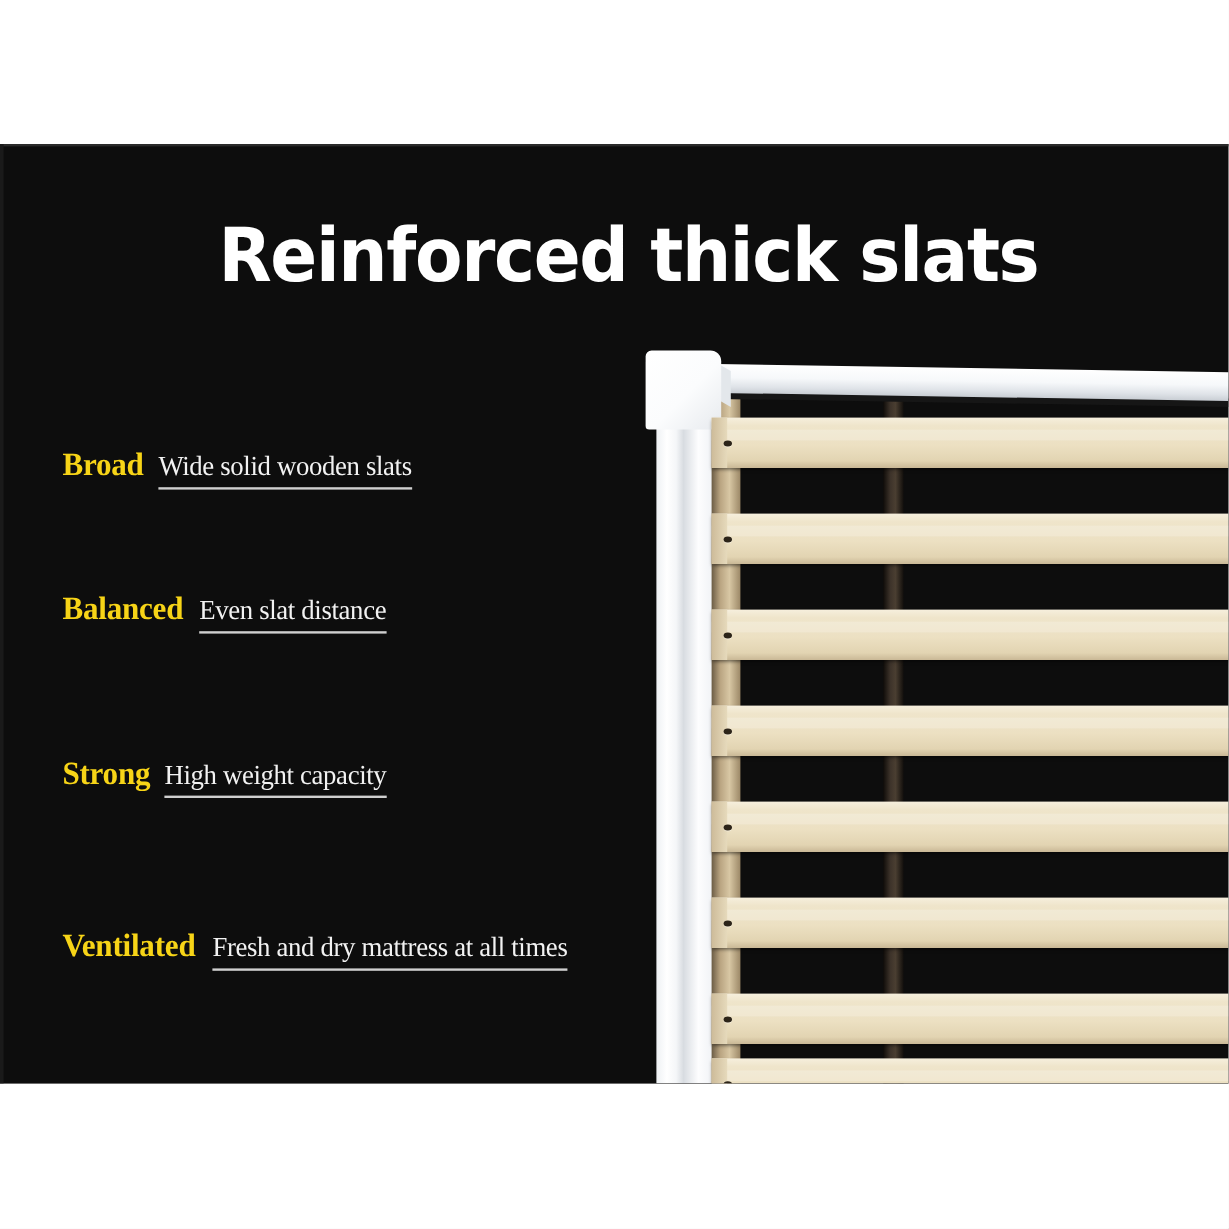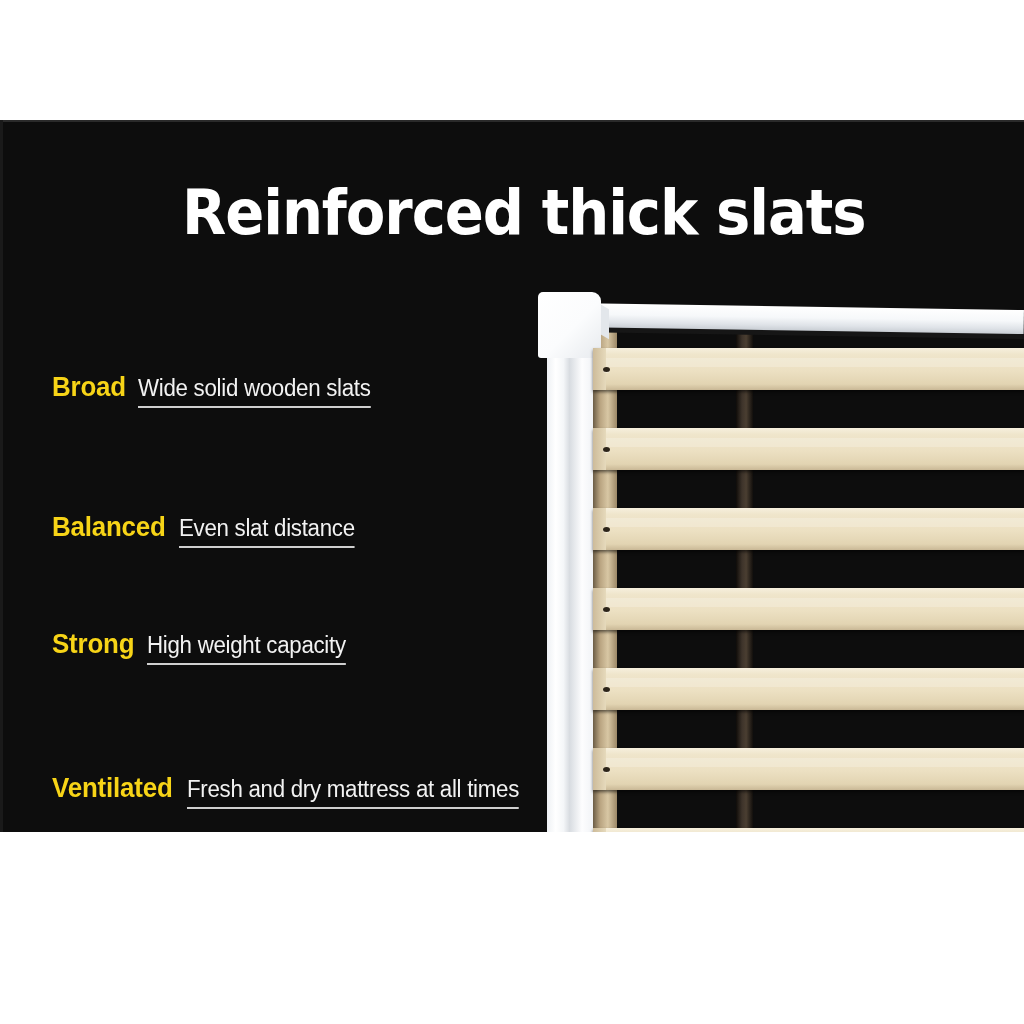--- a/index.html
+++ b/index.html
@@ -7,21 +7,21 @@
     margin: 0;
     padding: 0;
     background: #ffffff;
   }
   body {
     font-family: "Liberation Sans", sans-serif;
   }
   #stage {
     position: relative;
     width: 1024px;
-    height: 832px;
+    height: 1024px;
     background: #ffffff;
     overflow: hidden;
   }
 
   
   #panel {
     position: absolute;
     left: 0;
     top: 120px;
     width: 1024px;
@@ -67,20 +67,21 @@
     top: 372px;
     z-index: 6;
     width: 520px;
   }
   .feature {
     position: absolute;
     left: 0;
     display: flex;
     align-items: baseline;
     white-space: nowrap;
+    font-family: Liberation Serif, serif;
   }
   .feature-term {
     color: #f7d417;
     font-size: 27px;
     font-weight: bold;
     letter-spacing: -0.2px;
     transform: scaleX(0.96);
     transform-origin: left bottom;
   }
   .feature-desc {
@@ -286,21 +287,21 @@
 
   <div id="headline">Reinforced thick slats</div>
 
   <div id="features">
 
     <div class="feature" style="top:0px">
       <span class="feature-term">Broad</span>
       <span class="feature-desc">Wide solid wooden slats</span>
     </div>
 
-    <div class="feature" style="top:140px">
+    <div class="feature" style="top:120px">
       <span class="feature-term">Balanced</span>
       <span class="feature-desc">Even slat distance</span>
     </div>
 
     <div class="feature" style="top:257px">
       <span class="feature-term">Strong</span>
       <span class="feature-desc">High weight capacity</span>
     </div>
 
     <div class="feature" style="top:401px">

